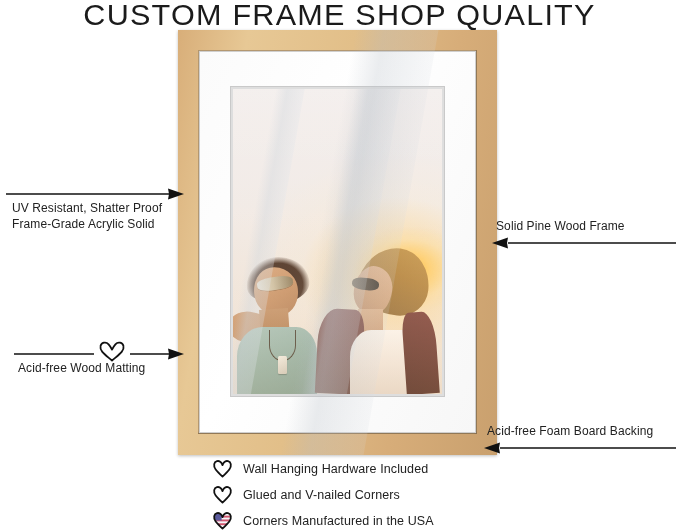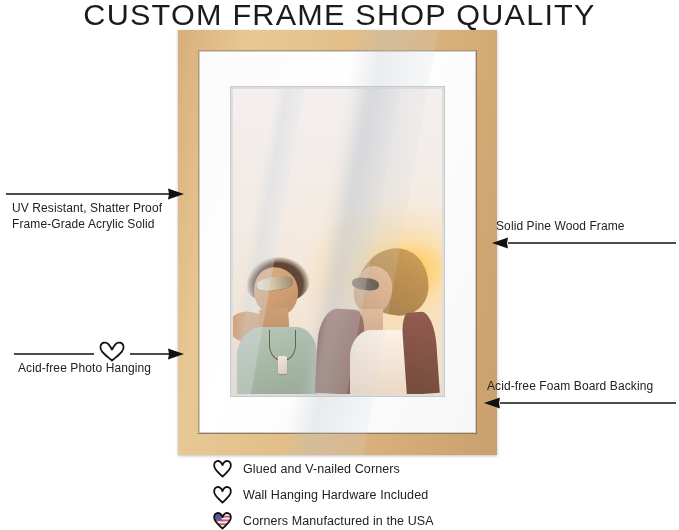--- a/index.html
+++ b/index.html
@@ -210,21 +210,21 @@
 
   .a2{left:6px;top:340px;width:180px;}
   .a2 .arrow-row{position:relative;height:22px;width:178px;}
   .a2 .anno-text{padding-left:12px;margin-top:-1px;}
 
   .a3{left:492px;top:219px;width:186px;}
   .a3 .anno-text{padding-left:4px;}
   .a3 .arrow-row{position:relative;height:12px;width:184px;margin-top:3px;}
 
   .a4{left:484px;top:379px;width:195px;}
-  .a4 .anno-text{padding-left:3px;}
+  .a4 .anno-text{padding-left:3px;margin-top:45px;}
   .a4 .arrow-row{position:relative;height:12px;width:192px;margin-top:3px;}
 
   .line-svg{display:block;}
 
   
   .bullets{
     position:absolute;
     left:212px;top:458px;
     display:flex;flex-direction:column;gap:5px;
   }
@@ -291,21 +291,21 @@
 
   <div class="anno a2">
     <div class="arrow-row">
       <svg class="line-svg" width="178" height="22" viewBox="0 0 178 22">
         <line x1="88" y1="14" x2="8" y2="14" stroke="#111" stroke-width="1.5"></line>
         <line x1="124" y1="14" x2="166" y2="14" stroke="#111" stroke-width="1.5"></line>
         <polygon points="178,14 162,8.5 163,14 162,19.5" fill="#111"></polygon>
         <path d="M106 20.5 C99 14.5, 93.5 11, 94.5 6.2 C95.2 2.4, 100 1.4, 102.6 4.3 C104 5.9, 105.4 8.2, 106 9.6 C106.7 8.2, 108 5.9, 109.4 4.3 C112 1.4, 116.8 2.4, 117.5 6.2 C118.5 11, 113 14.5, 106 20.5 Z" fill="none" stroke="#111" stroke-width="1.8" stroke-linejoin="round"></path>
       </svg>
     </div>
-    <div class="anno-text">Acid-free Photo Hanging</div>
+    <div class="anno-text">Acid-free Wood Matting</div>
   </div>
 
   <div class="anno a3">
     <div class="anno-text">Solid Pine Wood Frame</div>
     <div class="arrow-row">
       <svg class="line-svg" width="184" height="12" viewBox="0 0 184 12">
         <line x1="184" y1="6" x2="16" y2="6" stroke="#111" stroke-width="1.6"></line>
         <polygon points="0,6 16,0.5 15,6 16,11.5" fill="#111"></polygon>
       </svg>
     </div>
@@ -320,28 +320,28 @@
       </svg>
     </div>
   </div>
 
   <div class="bullets">
 
     <div class="bullet">
       <svg class="heart-ico" viewBox="0 0 24 22">
         <path d="M12 20.4 C4.6 13.6, 1.6 10.2, 2.4 6.0 C3.1 2.3, 7.6 1.0, 10.2 3.9 C11.0 4.8, 11.6 6.0, 12 7.0 C12.4 6.0, 13.0 4.8, 13.8 3.9 C16.4 1.0, 20.9 2.3, 21.6 6.0 C22.4 10.2, 19.4 13.6, 12 20.4 Z" fill="none" stroke="#111" stroke-width="2.1" stroke-linejoin="round"></path>
       </svg>
-      <span class="bl-text">Glued and V-nailed Corners</span>
+      <span class="bl-text">Wall Hanging Hardware Included</span>
     </div>
 
     <div class="bullet">
       <svg class="heart-ico" viewBox="0 0 24 22">
         <path d="M12 20.4 C4.6 13.6, 1.6 10.2, 2.4 6.0 C3.1 2.3, 7.6 1.0, 10.2 3.9 C11.0 4.8, 11.6 6.0, 12 7.0 C12.4 6.0, 13.0 4.8, 13.8 3.9 C16.4 1.0, 20.9 2.3, 21.6 6.0 C22.4 10.2, 19.4 13.6, 12 20.4 Z" fill="none" stroke="#111" stroke-width="2.1" stroke-linejoin="round"></path>
       </svg>
-      <span class="bl-text">Wall Hanging Hardware Included</span>
+      <span class="bl-text">Glued and V-nailed Corners</span>
     </div>
 
     <div class="bullet">
       <svg class="heart-ico" viewBox="0 0 24 22">
         <defs>
           <clipPath id="heartClip">
             <path d="M12 20.4 C4.6 13.6, 1.6 10.2, 2.4 6.0 C3.1 2.3, 7.6 1.0, 10.2 3.9 C11.0 4.8, 11.6 6.0, 12 7.0 C12.4 6.0, 13.0 4.8, 13.8 3.9 C16.4 1.0, 20.9 2.3, 21.6 6.0 C22.4 10.2, 19.4 13.6, 12 20.4 Z"></path>
           </clipPath>
         </defs>
         <g clip-path="url(#heartClip)">

